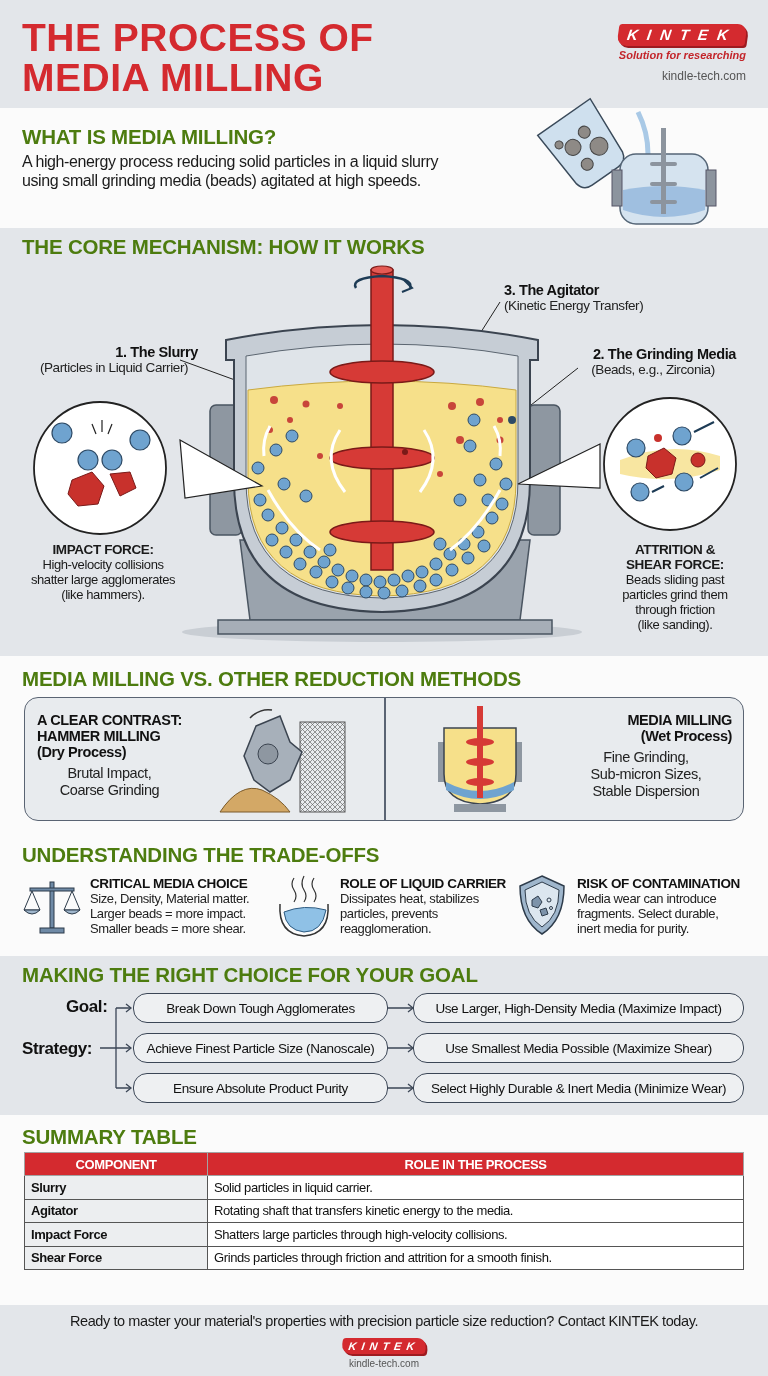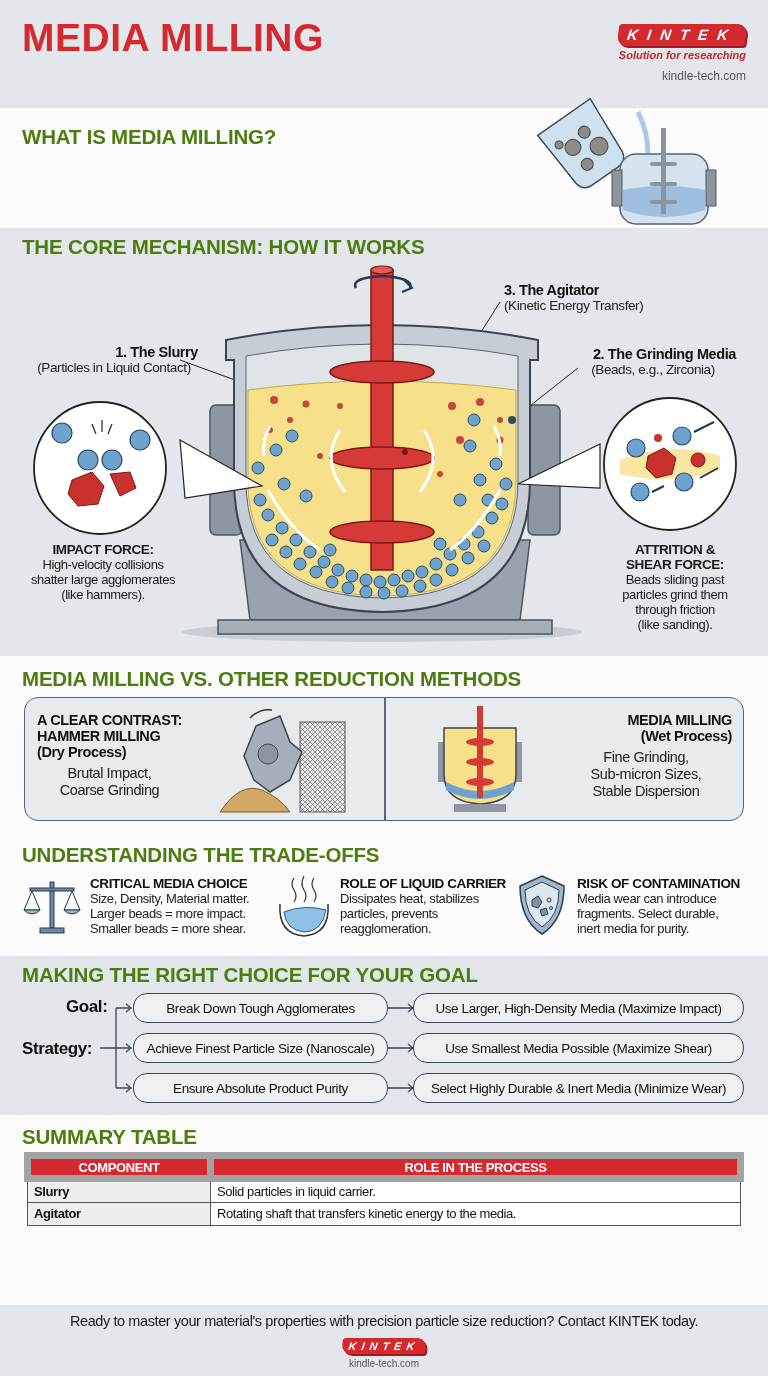--- a/index.html
+++ b/index.html
@@ -15,39 +15,42 @@
   .p { font-size: 16px; line-height: 19px; color: #1b1b1b; }
   .lbl-b { font-weight: 700; font-size: 14.5px; line-height: 16px; }
   .lbl { font-size: 13.5px; line-height: 15px; color: #222; text-align: center; }
   .cap { font-size: 13px; line-height: 15px; text-align: center; color: #1a1a1a; }
   .cap b { font-size: 13.5px; }
   .cmp-box { border: 1.5px solid #5a6473; border-radius: 14px; background: #e8ebee; }
   .trade-t { font-weight: 800; font-size: 13.5px; }
   .trade-d { font-size: 13px; line-height: 15px; color: #222; }
   .pill { border: 1.5px solid #3b4656; border-radius: 14px; background: #eef0f2; font-size: 13.5px; display: flex; align-items: center; justify-content: center; white-space: nowrap; }
   table.sum { border-collapse: collapse; width: 720px; font-size: 13px; }
-  table.sum th { background: #d42a2f; color: #fff; font-weight: 700; height: 23px; border: 7px solid #a3a3a3; font-size: 13px; }
+  table.sum th { background: #d42a2f; color: #fff; font-weight: 700; height: 23px; border: 1px solid #a3a3a3; font-size: 13px; }
   table.sum td { border: 1px solid #555; height: 23.5px; padding: 0 6px; background: #fff; }
   table.sum td.c1 { font-weight: 700; background: #eceef0; width: 183px; }
 </style>
 </head>
 <body>
 
 <div class="abs h-title" style="left:22px;top:18px;">
+  <div>THE PROCESS OF</div>
   <div>MEDIA MILLING</div>
 </div>
 <div class="abs" style="left:614px;top:24px;width:132px;">
   <div class="logo-box" style="width:128px;height:22px;font-size:15px;line-height:22px;margin-left:4px;">KINTEK</div>
   <div class="tag" style="margin-top:3px;text-align:right;">Solution for researching</div>
   <div class="site" style="margin-top:8px;text-align:right;">kindle-tech.com</div>
 </div>
 
 <div class="abs band-white" style="left:0;top:108px;width:768px;height:120px;"></div>
 <div class="abs sec-h" style="left:22px;top:125px;">WHAT IS MEDIA MILLING?</div>
 <div class="abs p cond" style="left:22px;top:152px;">
+  <div>A high-energy process reducing solid particles in a liquid slurry</div>
+  <div>using small grinding media (beads) agitated at high speeds.</div>
 </div>
 <svg class="abs" style="left:530px;top:92px;" width="230" height="136">
   <g transform="rotate(-35 50 48)">
     <path d="M18 20 L82 20 L78 82 Q76 92 66 92 L34 92 Q24 92 22 82 Z" fill="#cfe0ee" stroke="#3a4a5a" stroke-width="1.5"></path>
     <circle cx="40" cy="50" r="8" fill="#8e8a86" stroke="#444"></circle>
     <circle cx="58" cy="44" r="6" fill="#8e8a86" stroke="#444"></circle>
     <circle cx="62" cy="64" r="9" fill="#8e8a86" stroke="#444"></circle>
     <circle cx="42" cy="72" r="6" fill="#8e8a86" stroke="#444"></circle>
     <circle cx="30" cy="40" r="4" fill="#8e8a86" stroke="#444"></circle>
   </g>
@@ -59,21 +62,21 @@
   <rect x="131" y="36" width="5" height="86" fill="#8c949e"></rect>
   <rect x="120" y="70" width="27" height="4" rx="2" fill="#8c949e"></rect>
   <rect x="120" y="90" width="27" height="4" rx="2" fill="#8c949e"></rect>
   <rect x="120" y="108" width="27" height="4" rx="2" fill="#8c949e"></rect>
 </svg>
 
 <div class="abs sec-h" style="left:22px;top:235px;">THE CORE MECHANISM: HOW IT WORKS</div>
 
 <div class="abs cond" style="left:30px;top:344px;width:168px;text-align:right;">
   <div class="lbl-b">1. The Slurry</div>
-  <div class="lbl">(Particles in Liquid Contact)</div>
+  <div class="lbl">(Particles in Liquid Carrier)</div>
 </div>
 <div class="abs cond" style="left:504px;top:282px;">
   <div class="lbl-b">3. The Agitator</div>
   <div class="lbl">(Kinetic Energy Transfer)</div>
 </div>
 <div class="abs cond" style="left:570px;top:346px;width:166px;text-align:right;">
   <div class="lbl-b">2. The Grinding Media</div>
   <div class="lbl">(Beads, e.g., Zirconia)</div>
 </div>
 
@@ -340,18 +343,26 @@
   </thead>
   <tbody>
     <tr>
         <td class="c1">Slurry</td>
         <td>Solid particles in liquid carrier.</td>
       </tr>
     <tr>
         <td class="c1">Agitator</td>
         <td>Rotating shaft that transfers kinetic energy to the media.</td>
       </tr>
+    <tr>
+        <td class="c1">Impact Force</td>
+        <td>Shatters large particles through high-velocity collisions.</td>
+      </tr>
+    <tr>
+        <td class="c1">Shear Force</td>
+        <td>Grinds particles through friction and attrition for a smooth finish.</td>
+      </tr>
   </tbody>
 </table>
 
 <div class="abs cond" style="left:0;top:1313px;width:768px;text-align:center;font-size:14.5px;color:#1a1a1a;">Ready to master your material's properties with precision particle size reduction? Contact KINTEK today.</div>
 <div class="abs logo-box" style="left:342px;top:1338px;width:84px;height:16px;font-size:11px;line-height:16px;letter-spacing:5px;">KINTEK</div>
 <div class="abs site" style="left:0;top:1358px;width:768px;text-align:center;font-size:10px;">kindle-tech.com</div>
 
 </body></html>

